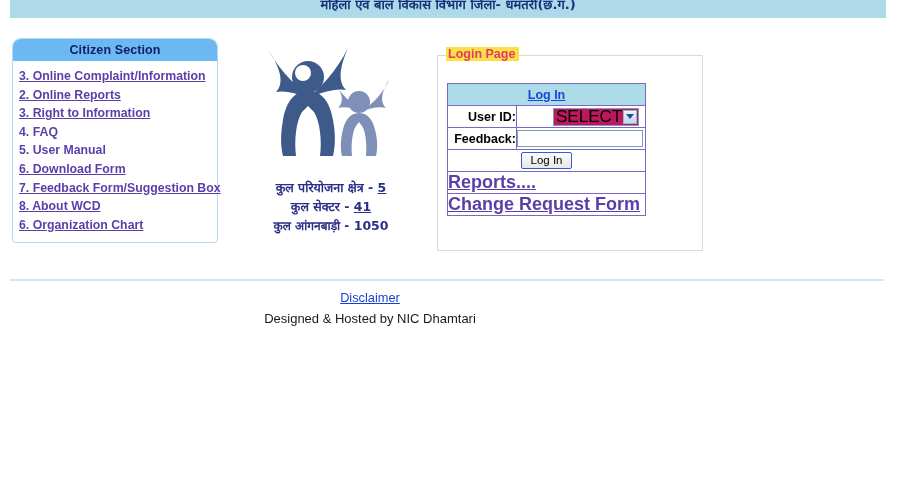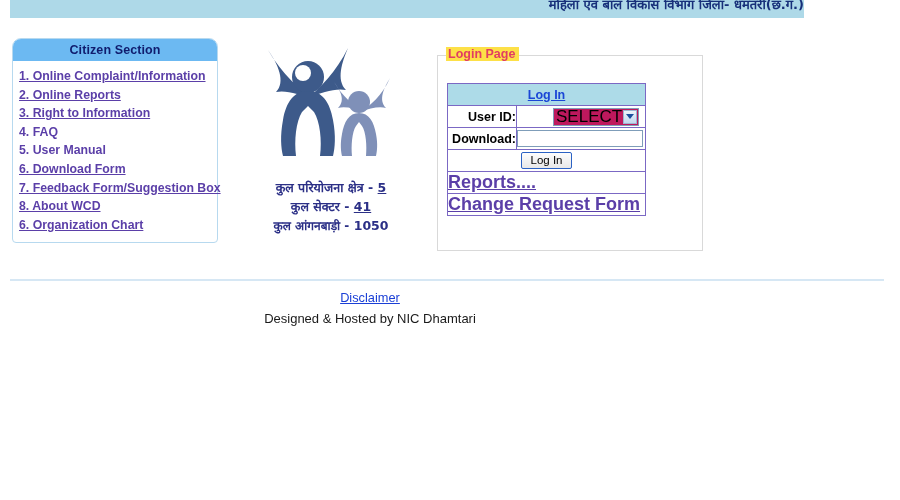--- a/index.html
+++ b/index.html
@@ -14,24 +14,24 @@
     font-family: "Liberation Sans", "DejaVu Sans", sans-serif;
     overflow: hidden;
     position: relative;
   }
 
   
   .header-band {
     position: absolute;
     left: 10px;
     top: 0;
-    width: 794px;
+    width: 876px;
     height: 18px;
     background: #aed9e8;
-    text-align: right;
+    text-align: center;
     overflow: hidden;
   }
   .header-title {
     display: block;
     font-family: "DejaVu Sans", sans-serif;
     font-size: 13px;
     font-weight: 600;
     color: #17307a;
     line-height: 13px;
     margin-top: -2px;
@@ -283,21 +283,21 @@
 
 <div class="header-band">
   <span class="header-title">महिला एवं बाल विकास विभाग जिला- धमतरी(छ.ग.)</span>
 </div>
 
 <div class="content">
 
   <div class="sidebar">
     <div class="sidebar-header">Citizen Section</div>
     <div class="sidebar-list">
-      <div class="sidebar-item link">1. Online Complaint/Information</div>
+      <div class="sidebar-item link">3. Online Complaint/Information</div>
       <div class="sidebar-item link">2. Online Reports</div>
       <div class="sidebar-item link">3. Right to Information</div>
       <div class="sidebar-item plain">4. FAQ</div>
       <div class="sidebar-item plain">5. User Manual</div>
       <div class="sidebar-item link">6. Download Form</div>
       <div class="sidebar-item link">7. Feedback Form/Suggestion Box</div>
       <div class="sidebar-item link">8. About WCD</div>
       <div class="sidebar-item link">6. Organization Chart</div>
     </div>
   </div>
@@ -354,21 +354,21 @@
               </select>
               <span class="select-arrow">
                 <svg width="8" height="6" viewBox="0 0 8 6">
                     <path d="M0 0 L8 0 L4 5 Z" fill="#1b4f9e"></path>
                   </svg>
               </span>
             </span>
           </td>
         </tr>
         <tr>
-          <td class="lt-label">Download:</td>
+          <td class="lt-label">Feedback:</td>
           <td class="lt-field">
             <input class="pw-input" type="password" value="" style="">
           </td>
         </tr>
         <tr>
           <td class="lt-btn-cell" colspan="2">
             <button class="login-btn">Log In</button>
           </td>
         </tr>
         <tr>

